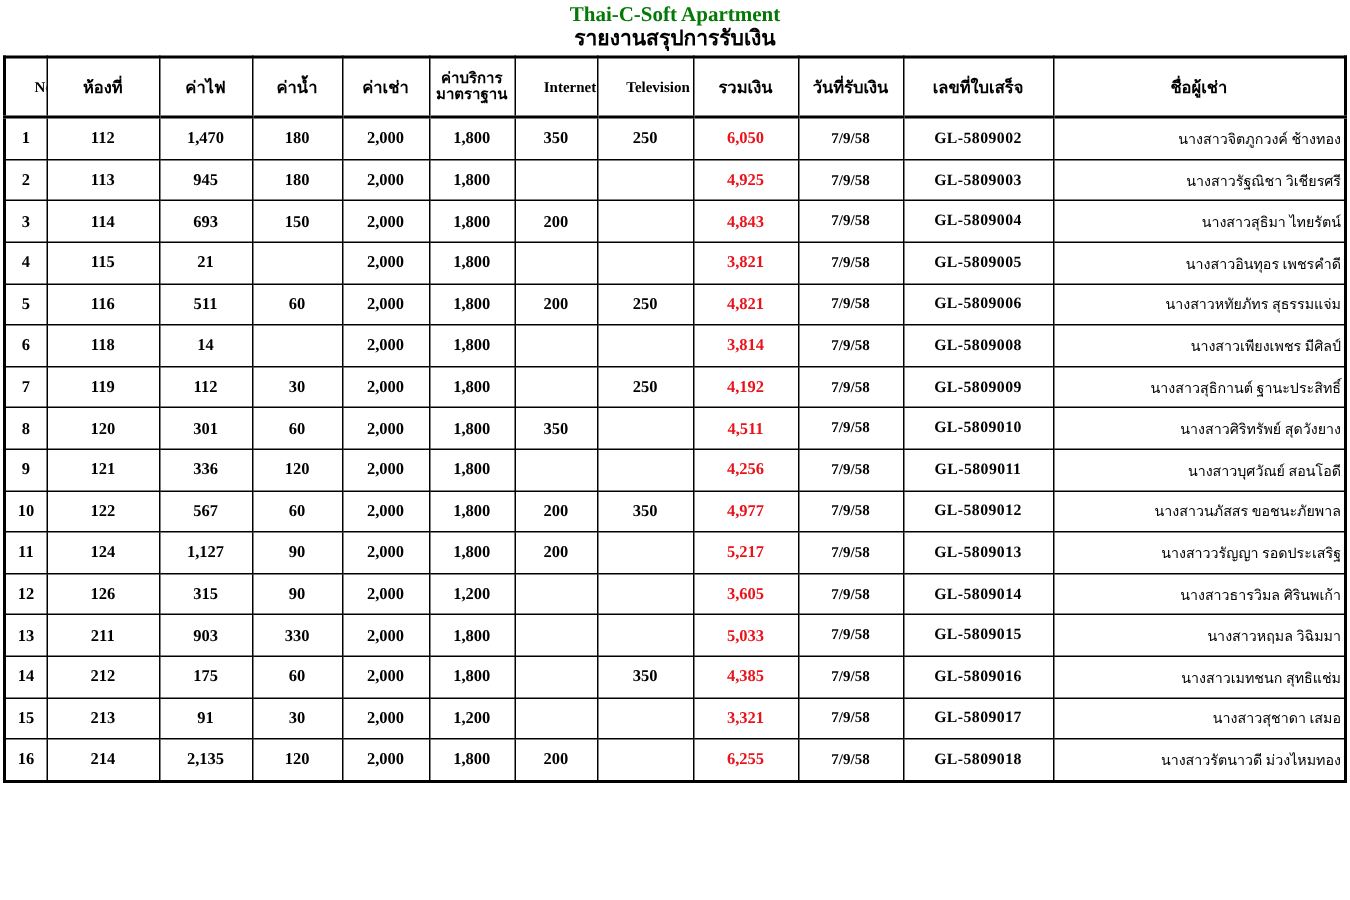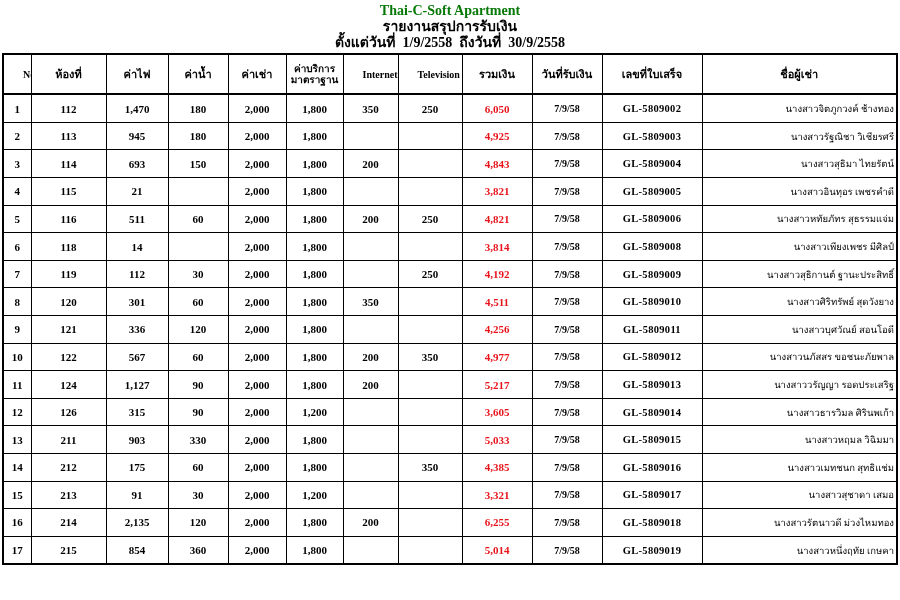--- a/index.html
+++ b/index.html
@@ -20,21 +20,20 @@
   td.col-receipt{font-size:10.5px;letter-spacing:.3px;margin-top:48px;}
   td.col-tenant{text-align:right;font-weight:normal;font-size:9.5px;padding-left:6px;}
 </style>
 </head>
 <body>
 
 <div class="page">
   <div class="title-block">
     <div class="title-green">Thai-C-Soft Apartment</div>
     <div class="subtitle">รายงานสรุปการรับเงิน</div>
-    <div class="daterange">ตั้งแต่วันที่  1/9/2558  ถึงวันที่  30/9/2558</div>
   </div>
 
   <table>
     <colgroup>
       <col style="width:28px">
         <col style="width:75px">
         <col style="width:62px">
         <col style="width:60px">
       <col style="width:58px">
         <col style="width:57px">
@@ -282,29 +281,15 @@
           <td class="col-water">120</td>
           <td class="col-rent">2,000</td>
           <td class="col-service">1,800</td>
           <td class="col-internet">200</td>
           <td class="col-tv"></td>
           <td class="col-total">6,255</td>
           <td class="col-date">7/9/58</td>
           <td class="col-receipt">GL-5809018</td>
           <td class="col-tenant">นางสาวรัตนาวดี ม่วงไหมทอง</td>
         </tr>
-        <tr>
-          <td class="col-no">17</td>
-          <td class="col-room">215</td>
-          <td class="col-electric">854</td>
-          <td class="col-water">360</td>
-          <td class="col-rent">2,000</td>
-          <td class="col-service">1,800</td>
-          <td class="col-internet"></td>
-          <td class="col-tv"></td>
-          <td class="col-total">5,014</td>
-          <td class="col-date">7/9/58</td>
-          <td class="col-receipt">GL-5809019</td>
-          <td class="col-tenant">นางสาวหนึ่งฤทัย เกษคา</td>
-        </tr>
       </tbody>
   </table>
 </div>
 
 </body></html>

